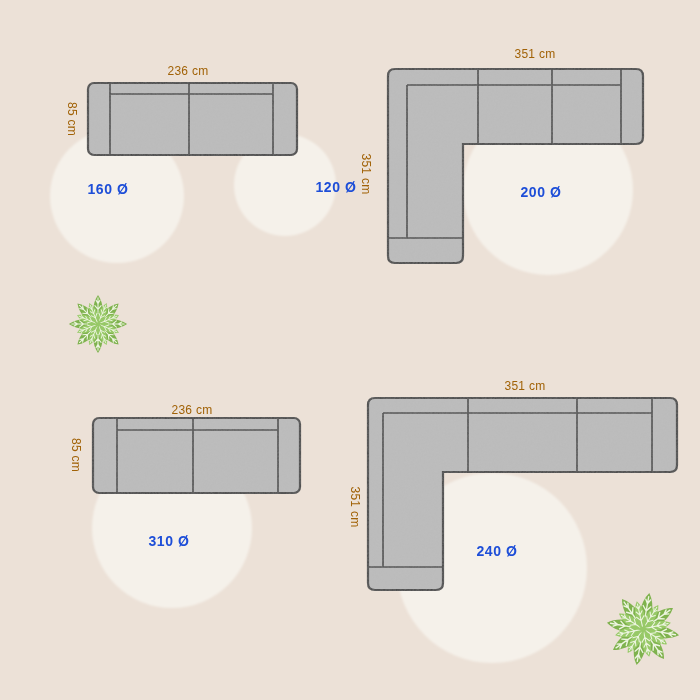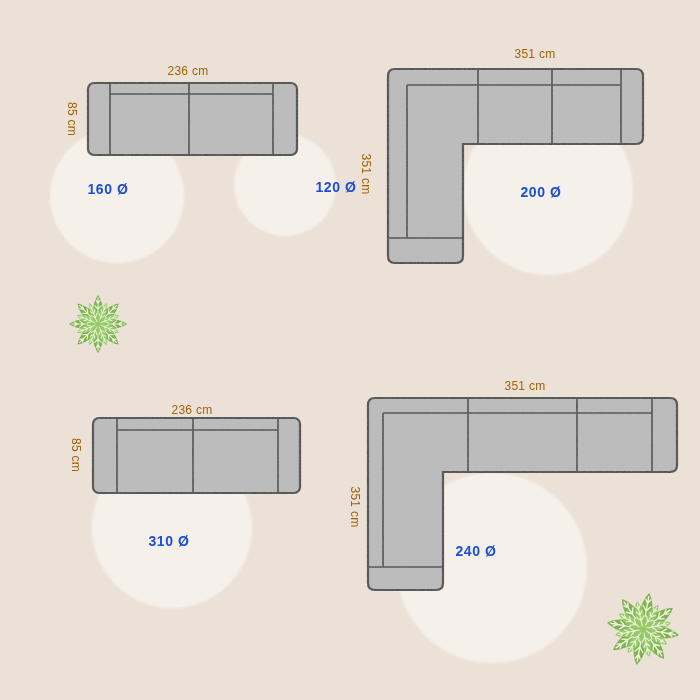--- a/index.html
+++ b/index.html
@@ -127,15 +127,15 @@
   <div class="label dim" style="left:192px; top:410px;">236 cm</div>
   <div class="label dim vertical" style="left:76px; top:455px;">85 cm</div>
 
   <div class="label dim" style="left:525px; top:386px;">351 cm</div>
   <div class="label dim vertical" style="left:355px; top:507px;">351 cm</div>
 
   <div class="label rug-label" style="left:108px; top:189px;">160 Ø</div>
   <div class="label rug-label" style="left:292px; top:187px;margin-left:44px;">120 Ø</div>
   <div class="label rug-label" style="left:541px; top:192px;">200 Ø</div>
   <div class="label rug-label" style="left:169px; top:541px;">310 Ø</div>
-  <div class="label rug-label" style="left:476px; top:551px;">240 Ø</div>
+  <div class="label rug-label" style="left:497px; top:551px;">240 Ø</div>
 
 </div>
 
 </body></html>

